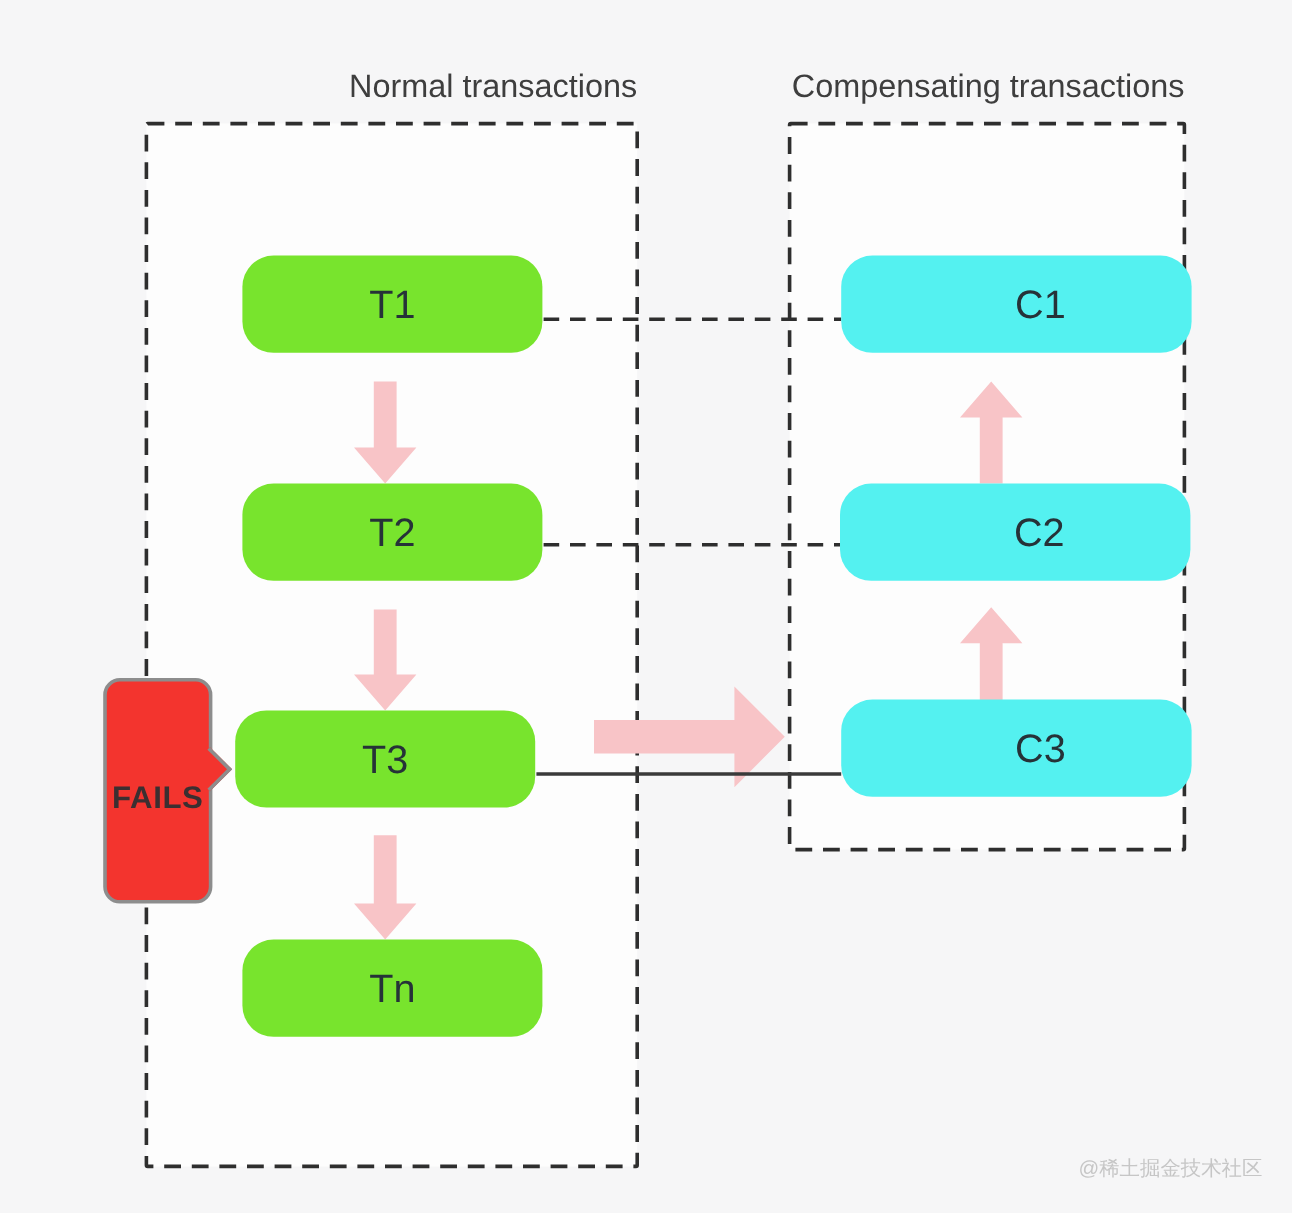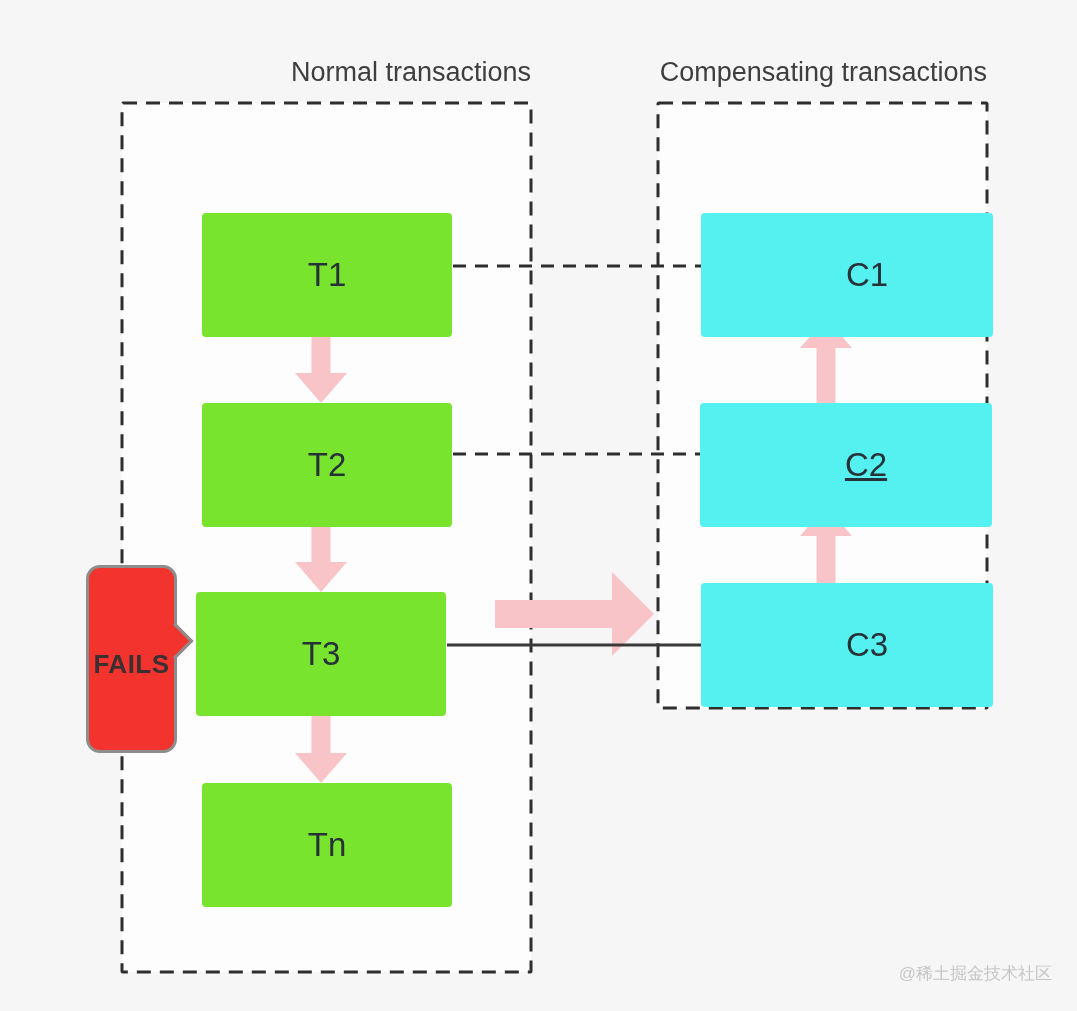--- a/index.html
+++ b/index.html
@@ -34,22 +34,22 @@
     font-size: 27px;
     color: var(--title-text, #3e3e3e);
     white-space: nowrap;
   }
   .group-title.left  { left: 122px; width: 409px; }
   .group-title.right { left: 658px; width: 329px; }
 
   .node {
     position: absolute;
     width: 250px;
-    height: 124px;
-    border-radius: 4px;
+    height: 81px;
+    border-radius: 26px;
     display: flex;
     align-items: center;
     justify-content: center;
     font-size: 33px;
     color: var(--node-text, #263238);
   }
   .node.t { background: var(--green, #78e42d); }
   .node.c { background: var(--cyan, #54f1f0); width: 252px; padding-left: 40px; }
 
   .fails-callout {
@@ -132,21 +132,21 @@
   <div class="node t" style="left:196px; top:592px;">
     <span>T3</span>
   </div>
   <div class="node t" style="left:202px; top:783px;">
     <span>Tn</span>
   </div>
 
   <div class="node c" style="left:701px; top:213px;">
     <span>C1</span>
   </div>
-  <div class="node c" style="left:700px; top:403px;text-decoration:underline;">
+  <div class="node c" style="left:700px; top:403px;">
     <span>C2</span>
   </div>
   <div class="node c" style="left:701px; top:583px;">
     <span>C3</span>
   </div>
 
   <div class="fails-callout">
     <div class="fails-pointer"></div>
     <div class="fails-label">FAILS</div>
   </div>

